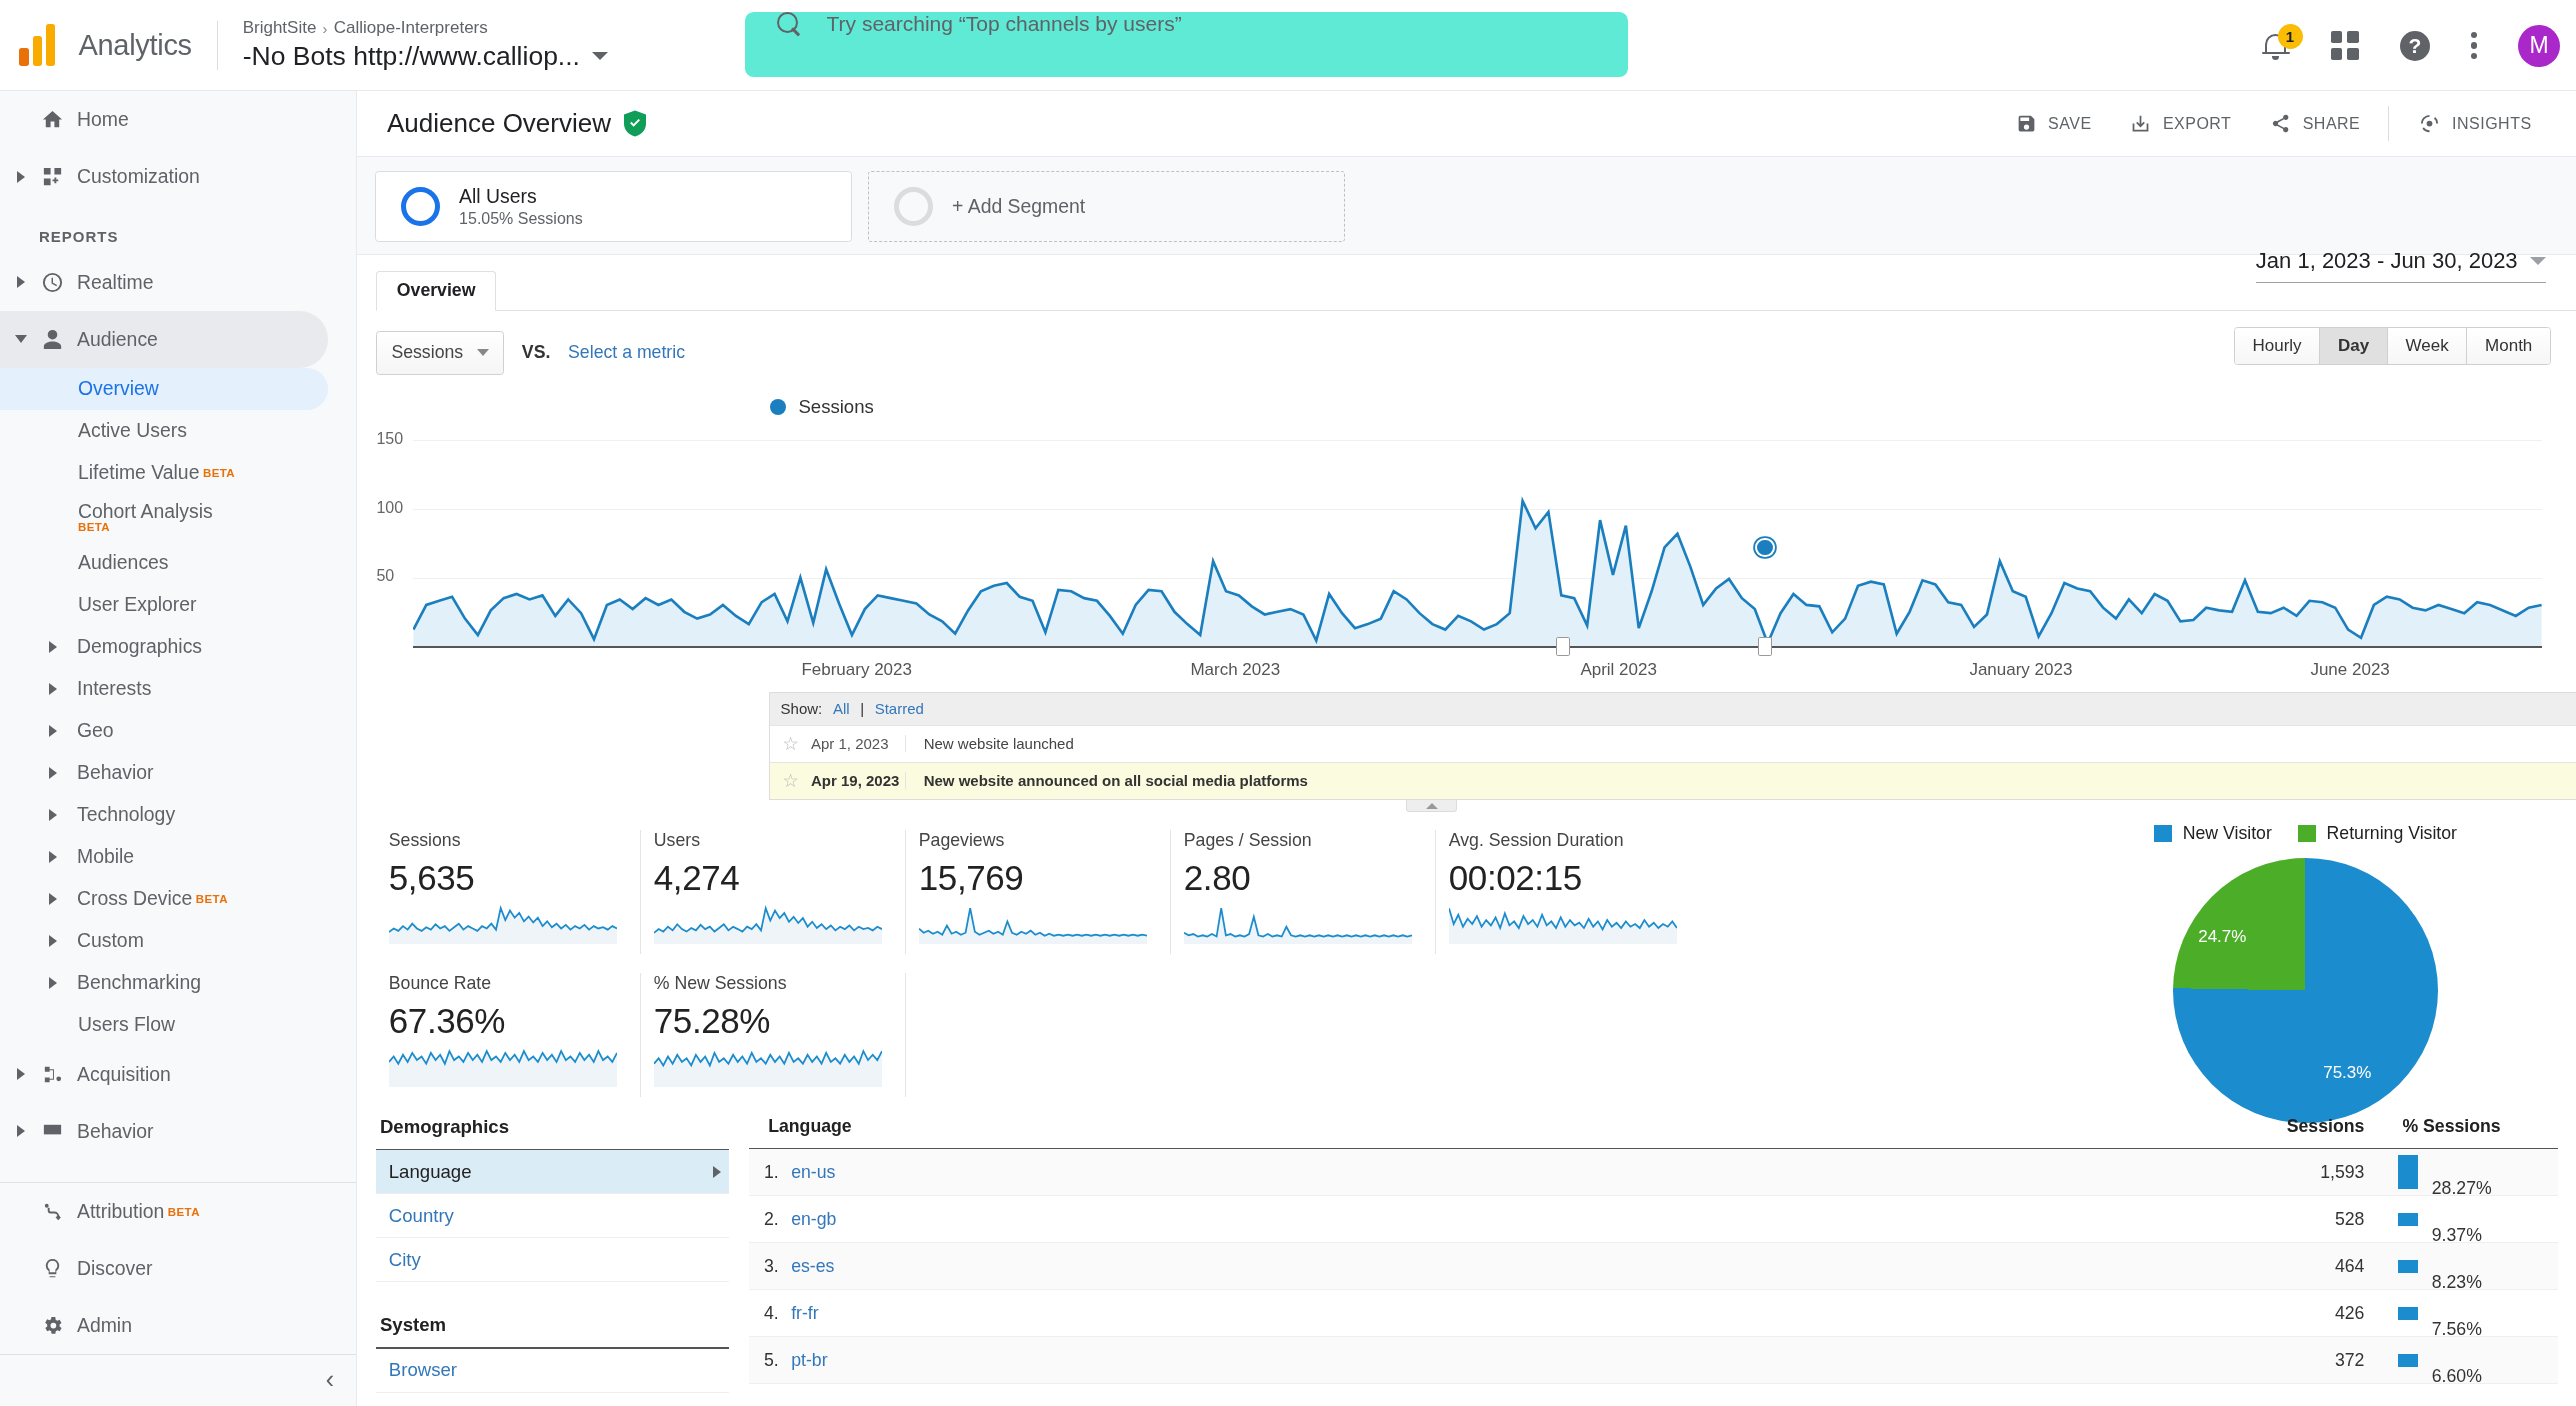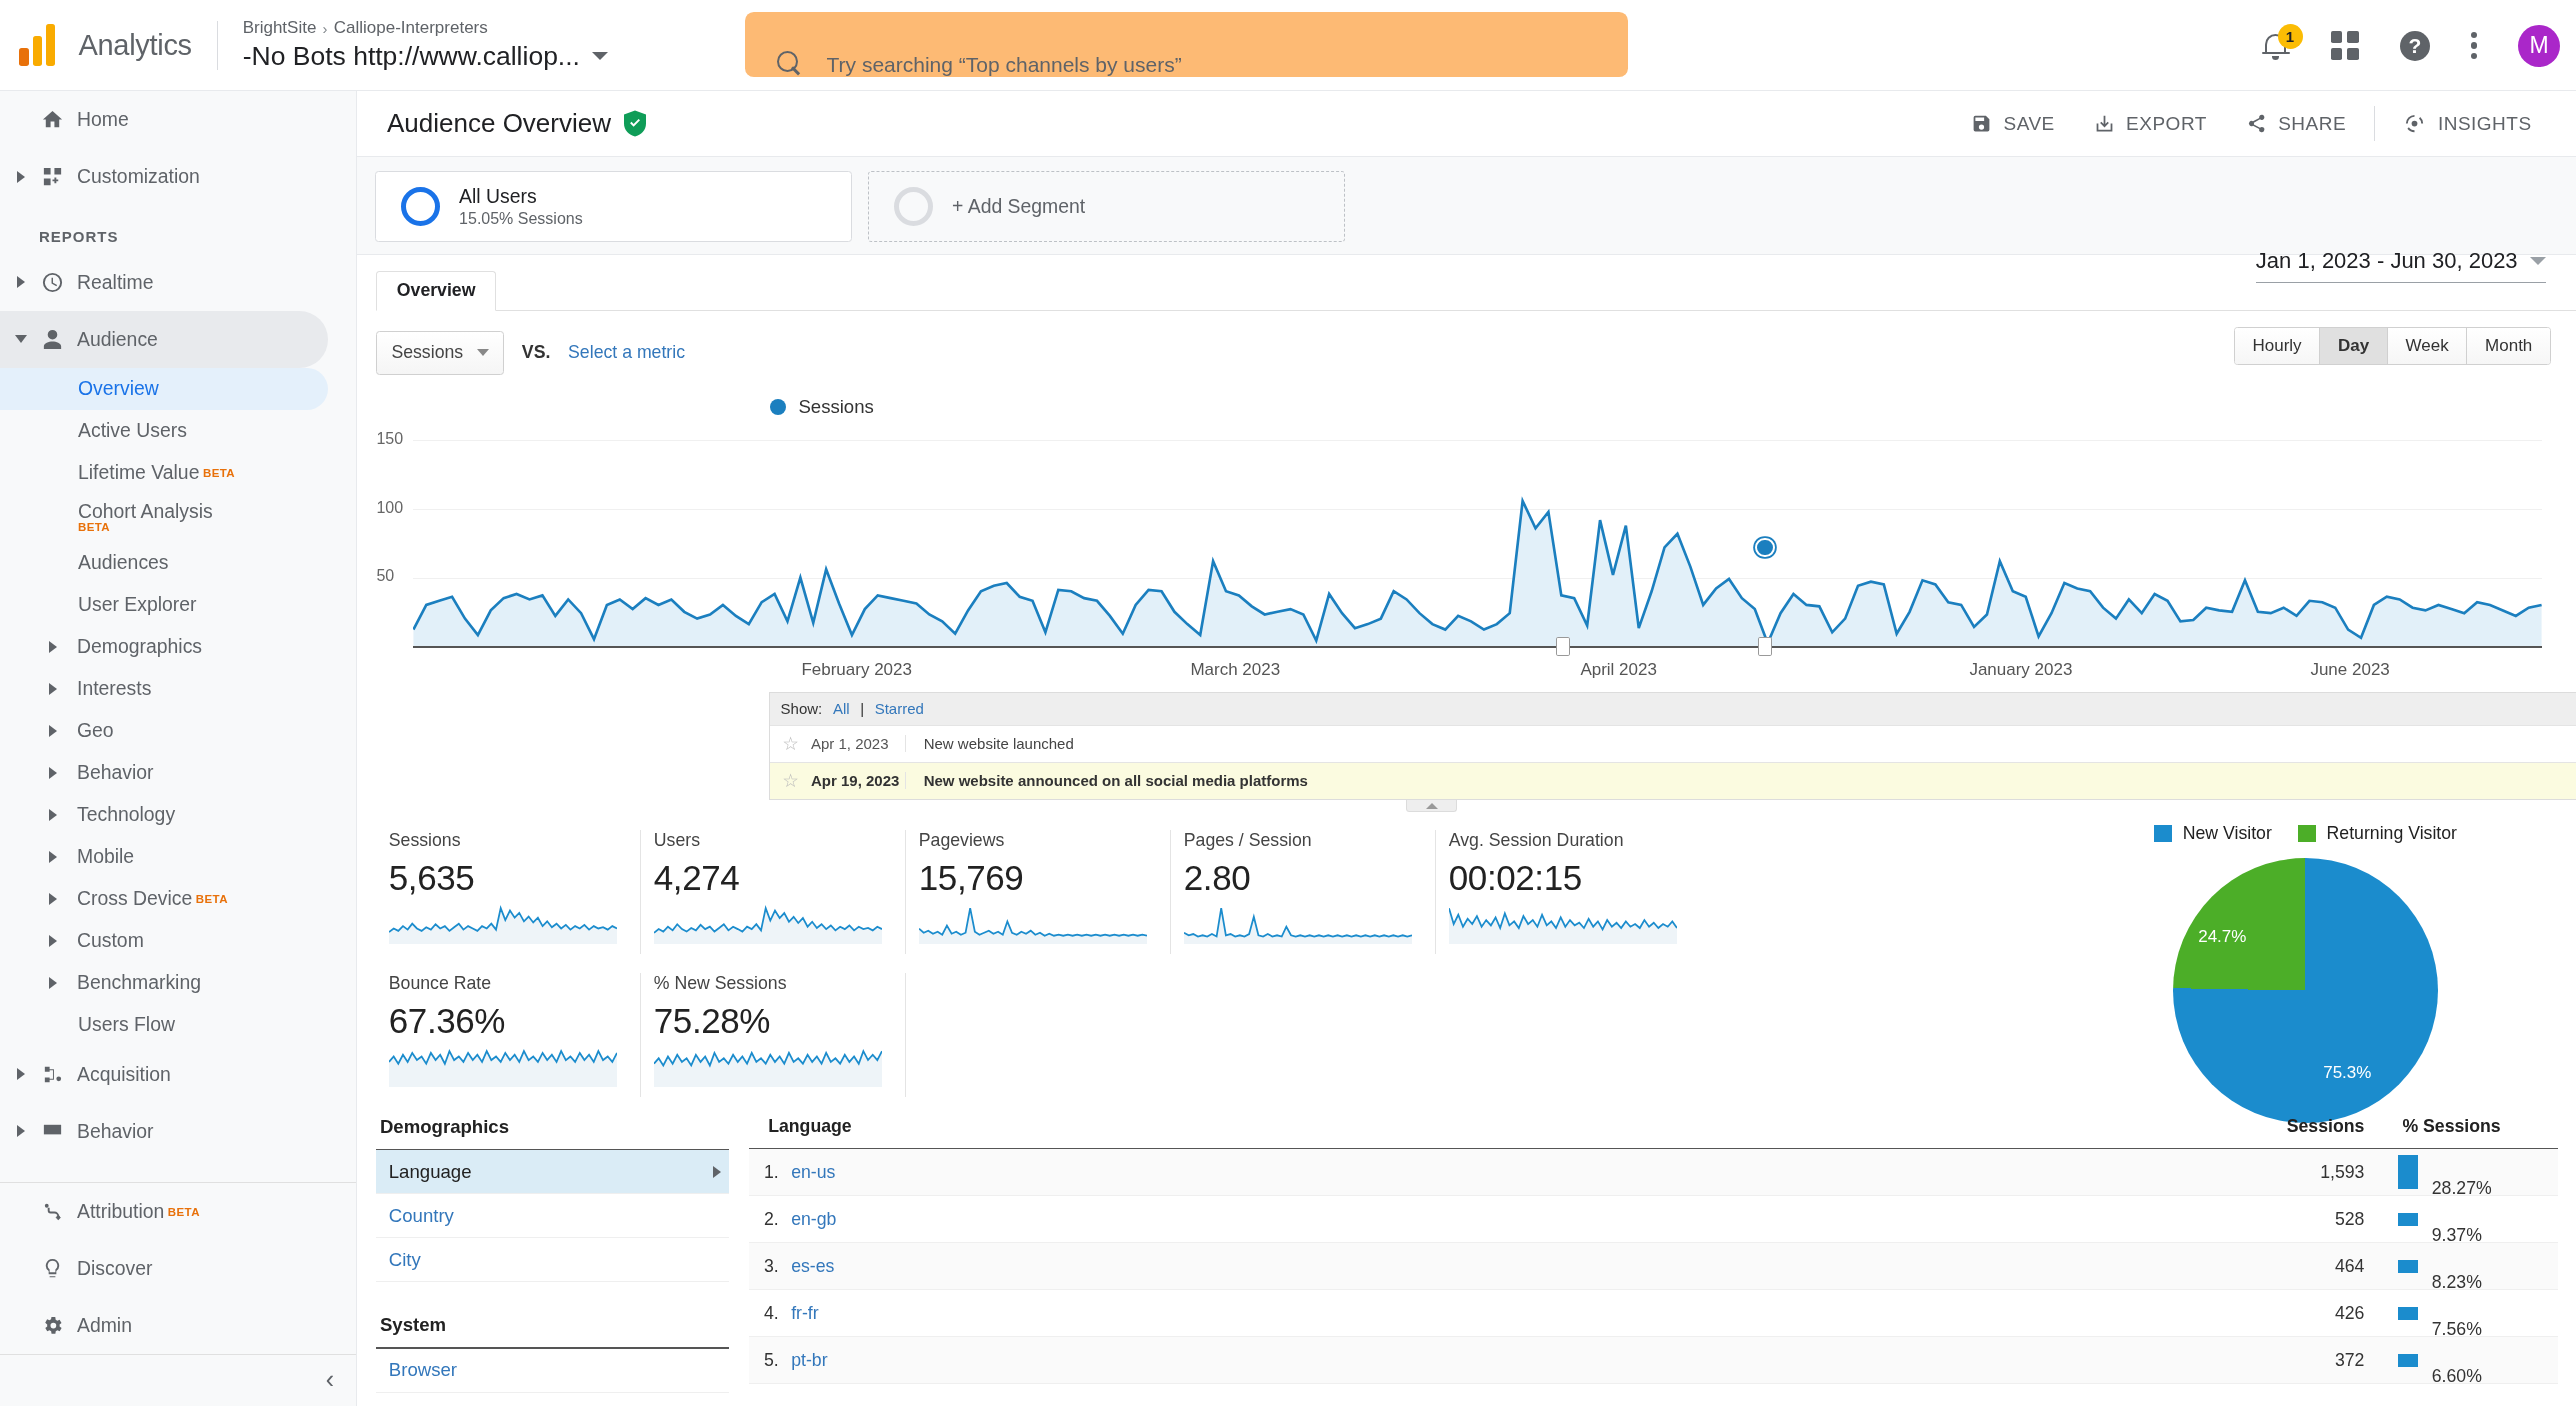--- a/index.html
+++ b/index.html
@@ -25,21 +25,21 @@
   .vdivider { width: 0.9px; height: 49px; background: #dadce0; margin: 0 25px; }
   .acct-block { display: flex; flex-direction: column; justify-content: center; }
   .breadcrumb { font-size: 17px; color: #5f6368; display: flex; align-items: center; gap: 6.2px; }
   .breadcrumb .sep { color: #80868b; font-size: 15px; }
   .prop-row { display: flex; align-items: center; gap: 12.4px; margin-top: 2.7px; }
   .prop-name { font-size: 26.5px; color: #202124; white-space: nowrap;
                max-width: 380px; overflow: hidden; text-overflow: ellipsis; }
   .caret-dn { width: 0; height: 0; border-left: 8px solid transparent;
               border-right: 8px solid transparent; border-top: 8.8px solid #5f6368; }
   .searchwrap { position: absolute; left: 745px; top: 12.4px; width: 883px; height: 65px;
-                background: #fdba74; border-radius: 8.8px; display: flex; align-items: flex-end; padding-left: 32px; }
+                background: #5eead4; border-radius: 8.8px; display: flex; align-items: flex-start; padding-left: 32px; }
   .search-ico { width: 26.5px; height: 26.5px; position: relative; flex: none; margin-right: 23px; }
   .search-ico::before { content:''; position:absolute; width:17px; height:17px; border:2.7px solid #5f6368;
                         border-radius:50%; left:0; top:0; }
   .search-ico::after { content:''; position:absolute; width:2.7px; height:9.7px; background:#5f6368;
                        transform: rotate(-45deg); left:17px; top:15px; }
   .search-input { border: 0; background: transparent; outline: none; font-size: 21px;
                   color: #5f6368; width: 707px; font-family: "Liberation Sans", sans-serif; }
   .search-input::placeholder { color: #5f6368; }
   .topright { position: absolute; right: 16px; top: 0; height: 91px; display: flex; align-items: center; gap: 41px; }
   .ticon { position: relative; cursor: pointer; }
@@ -87,21 +87,21 @@
   .chev-l { font-size:25px; color:#5f6368; }
   .sidebar-bottom { position:absolute; left:0; bottom:0; width:357px; background:#f8f9fa; }
 
   
   .content { position:absolute; left:357px; top:91px; width:2219px; height:1315px;
              background:#fff; overflow:hidden; }
   .rpt-head { height:65px; display:flex; align-items:center; padding:0 0 0 30px; position:relative; }
   .rpt-title { font-size:26px; color:#202124; }
   .shield { width:24px; height:27px; margin-left:12.4px; position:relative; }
   .rpt-actions { position:absolute; right:25px; top:0; height:65px; display:flex; align-items:center; gap:0; }
-  .act { display:flex; align-items:center; gap:11.5px; font-size:19px; color:#5f6368;
+  .act { display:flex; align-items:center; gap:11.5px; font-size:16px; color:#5f6368;
          letter-spacing:0.5px; padding:0 19.4px; cursor:pointer; }
   .act svg { fill:#5f6368; }
   .act-sep { width:0.9px; height:35px; background:#dadce0; margin:0 8.8px; }
 
   .seg-strip { background:#f8f9fa; border-top:0.9px solid #e8eaed; border-bottom:0.9px solid #e8eaed;
                padding:14px 0 16px 17.7px; display:flex; gap:16px; height:99px; }
   .seg-card { width:477px; height:71px; background:#fff; border:0.9px solid #dadce0; border-radius:3.5px;
               display:flex; align-items:center; padding-left:25px; gap:19.4px; cursor:pointer; }
   .seg-card.dashed { background:#f8f9fa; border:0.9px dashed #bdc1c6; }
   .ring { width:39px; height:39px; border-radius:50%; border:5.3px solid #1a73e8; flex:none; }

